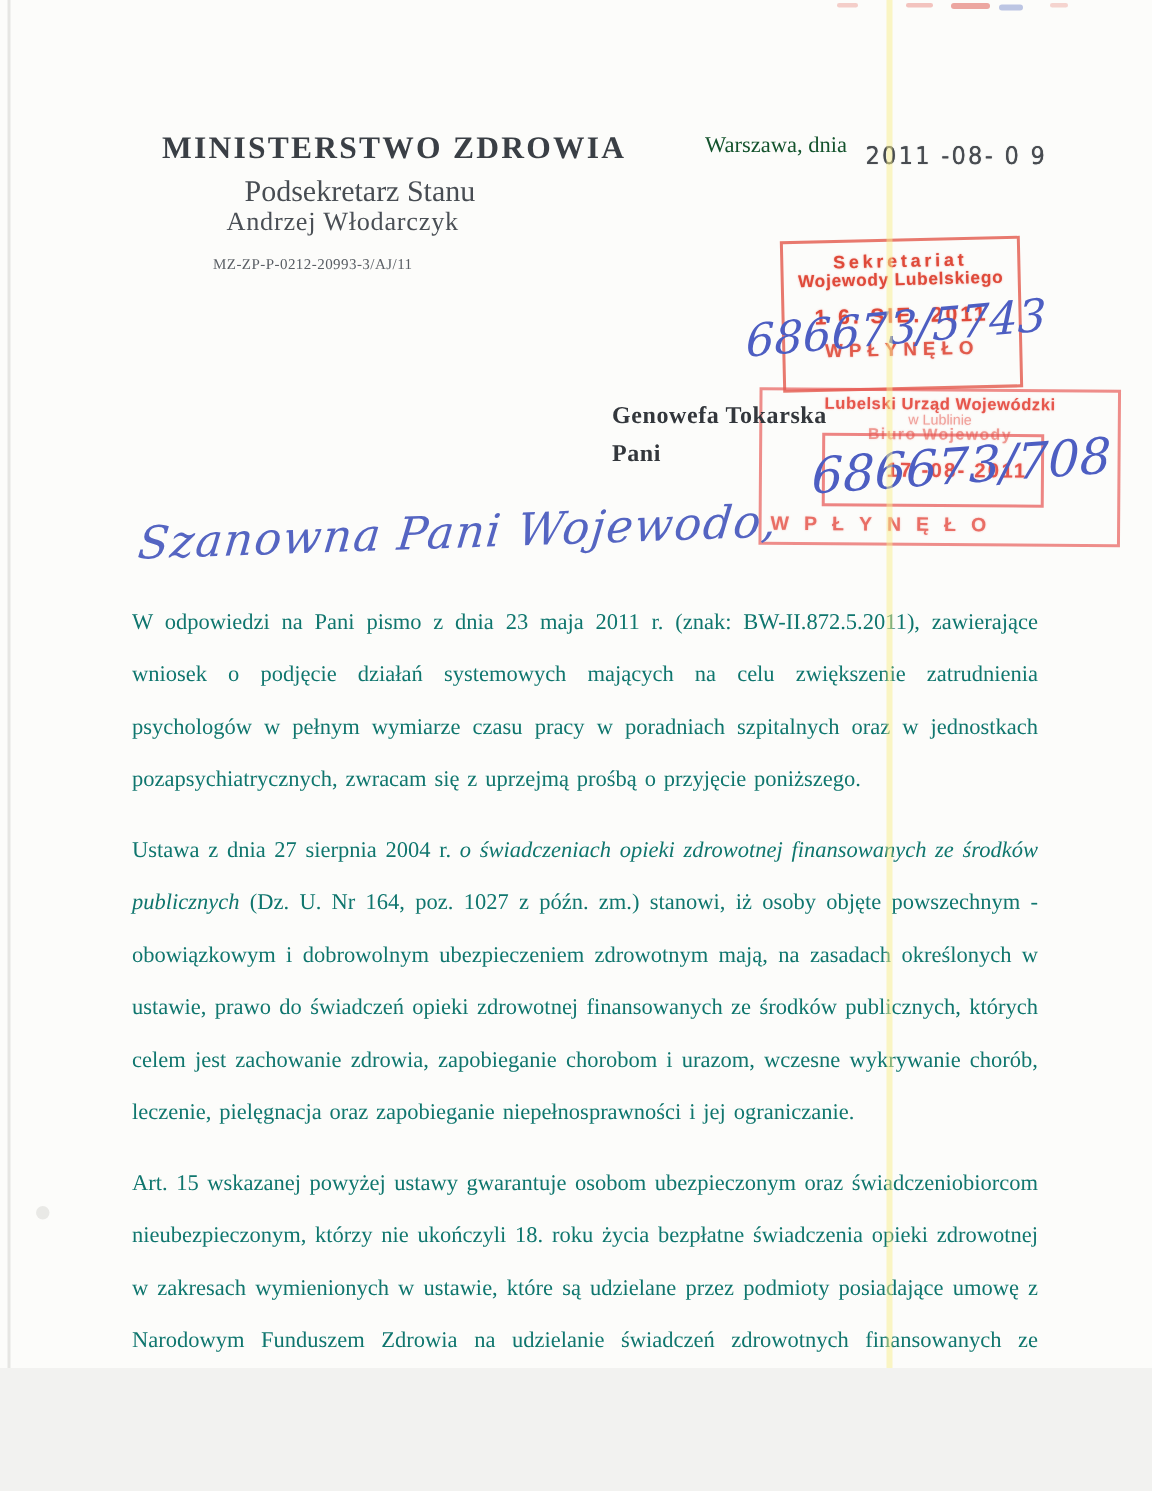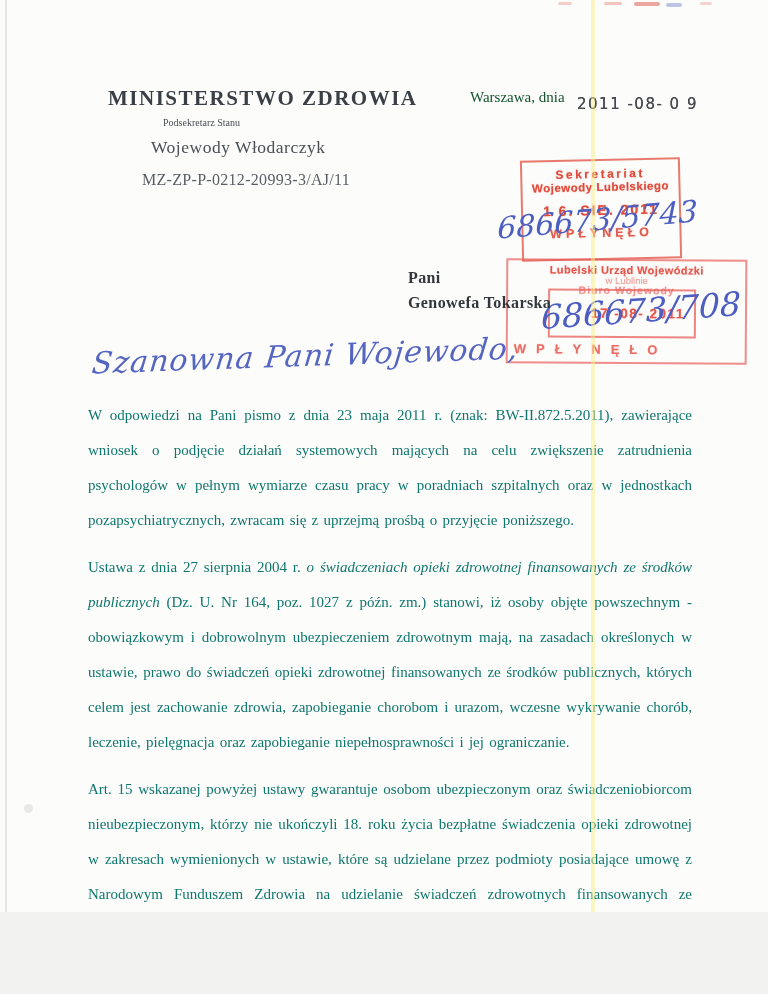--- a/index.html
+++ b/index.html
@@ -28,29 +28,29 @@
   .smudge{position:absolute;border-radius:2px;z-index:2;}
 
   
   .ministry{
     position:absolute;left:108px;top:86px;
     font-size:21px;font-weight:bold;letter-spacing:1.5px;
     color:#3a3f45;
   }
   .sub-title{
     position:absolute;left:163px;top:117px;
-    font-size:10px;color:#484d53;
+    font-size:20px;color:#484d53;
   }
   .official-name{
     position:absolute;left:151px;top:137px;
     font-size:17.5px;color:#4a4f55;letter-spacing:.5px;
   }
   .reference{
     position:absolute;left:142px;top:171px;
-    font-size:16px;color:#595e64;letter-spacing:.3px;
+    font-size:10px;color:#595e64;letter-spacing:.3px;
   }
   .place-date{
     position:absolute;left:470px;top:89px;
     font-size:15px;color:#14532d;
   }
   .date-stamp{
     position:absolute;left:577px;top:95px;
     font-family:"DejaVu Sans", sans-serif;
     font-size:15px;color:#484c51;letter-spacing:1.5px;
     transform:scaleY(1.08);
@@ -156,21 +156,21 @@
   <div class="fold-line"></div>
 
   <div class="smudge" style="left:558px;top:2px;width:14px;height:3px;background:rgba(230,120,110,.35);"></div>
   <div class="smudge" style="left:604px;top:2px;width:18px;height:3px;background:rgba(230,110,100,.4);"></div>
   <div class="smudge" style="left:634px;top:2px;width:26px;height:4px;background:rgba(220,80,70,.5);"></div>
   <div class="smudge" style="left:666px;top:3px;width:16px;height:4px;background:rgba(110,130,200,.45);"></div>
   <div class="smudge" style="left:700px;top:2px;width:12px;height:3px;background:rgba(230,120,110,.3);"></div>
 
   <div class="ministry">MINISTERSTWO ZDROWIA</div>
   <div class="sub-title">Podsekretarz Stanu</div>
-  <div class="official-name">Wojewody Włodarczyk</div>
+  <div class="official-name">Andrzej Włodarczyk</div>
   <div class="reference">MZ-ZP-P-0212-20993-3/AJ/11</div>
   <div class="place-date">Warszawa, dnia</div>
   <div class="date-stamp">2011 -08- 0 9</div>
 
   <div class="stamp1">
     <div class="s1-l1">Sekretariat</div>
     <div class="s1-l2">Wojewody Lubelskiego</div>
     <div class="s1-date">1 6. SIE. 2011</div>
     <div class="s1-recv">WPŁYNĘŁO</div>
   </div>
@@ -181,22 +181,22 @@
     <div class="s2-l2">w Lublinie</div>
     <div class="s2-l3">Biuro Wojewody</div>
     <div class="s2-box">
       <div class="s2-date">17 -08- 2011</div>
     </div>
     <div class="s2-recv">WPŁYNĘŁO</div>
   </div>
   <div class="handwriting hw2">686673/708</div>
 
   <div class="recipient">
+    <div>Genowefa Tokarska</div>
     <div>Pani</div>
-    <div>Genowefa Tokarska</div>
   </div>
 
   <div class="handwriting greeting">Szanowna Pani Wojewodo,</div>
 
   <div class="body-text">
     <p>W odpowiedzi na Pani pismo z dnia 23 maja 2011 r. (znak: BW-II.872.5.2011), zawierające wniosek o podjęcie działań systemowych mających na celu zwiększenie zatrudnienia psychologów w pełnym wymiarze czasu pracy w poradniach szpitalnych oraz w jednostkach pozapsychiatrycznych, zwracam się z uprzejmą prośbą o przyjęcie poniższego.</p>
     <p><span>Ustawa z dnia 27 sierpnia 2004 r. </span><span class="italic">o świadczeniach opieki zdrowotnej finansowanych ze środków publicznych</span><span> (Dz. U. Nr 164, poz. 1027 z późn. zm.) stanowi, iż osoby objęte powszechnym - obowiązkowym i dobrowolnym ubezpieczeniem zdrowotnym mają, na zasadach określonych w ustawie, prawo do świadczeń opieki zdrowotnej finansowanych ze środków publicznych, których celem jest zachowanie zdrowia, zapobieganie chorobom i urazom, wczesne wykrywanie chorób, leczenie, pielęgnacja oraz zapobieganie niepełnosprawności i jej ograniczanie.</span></p>
     <p>Art. 15 wskazanej powyżej ustawy gwarantuje osobom ubezpieczonym oraz świadczeniobiorcom nieubezpieczonym, którzy nie ukończyli 18. roku życia bezpłatne świadczenia opieki zdrowotnej w zakresach wymienionych w ustawie, które są udzielane przez podmioty posiadające umowę z Narodowym Funduszem Zdrowia na udzielanie świadczeń zdrowotnych finansowanych ze środków publicznych. Jednocześnie, zgodnie z art. 31 d ww. ustawy, minister właściwy do spraw zdrowia określa, w drodze rozporządzeń, w zakresach, o których mowa w art. 15, wykazy świadczeń gwarantowanych wraz z określeniem warunków realizacji danego świadczenia gwarantowanego, w tym dotyczących między innymi personelu mając na uwadze konieczność zapewnienia wysokiej jakości</p>
   </div>
 

